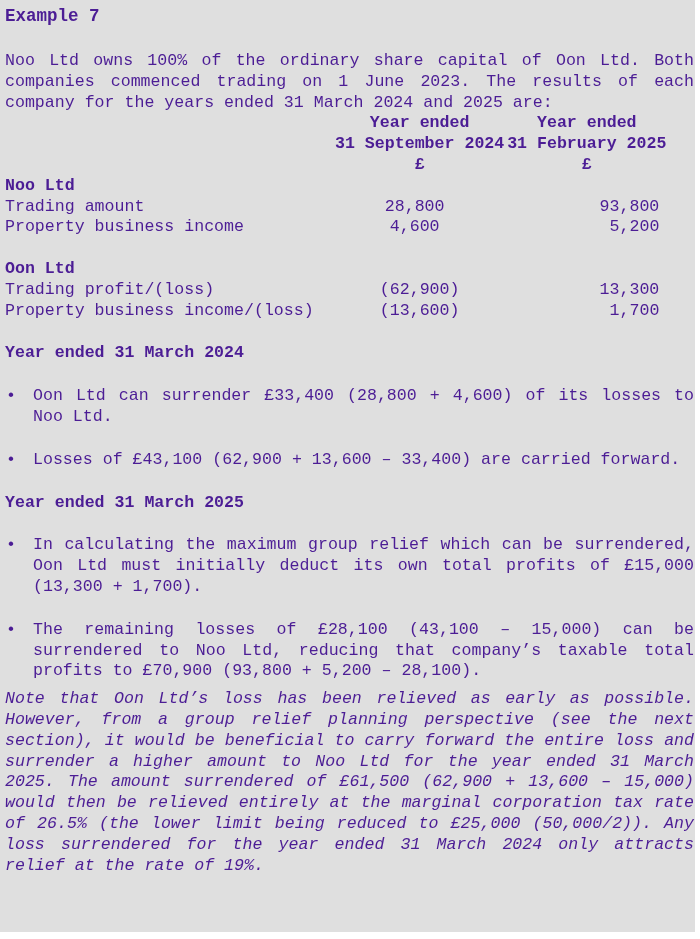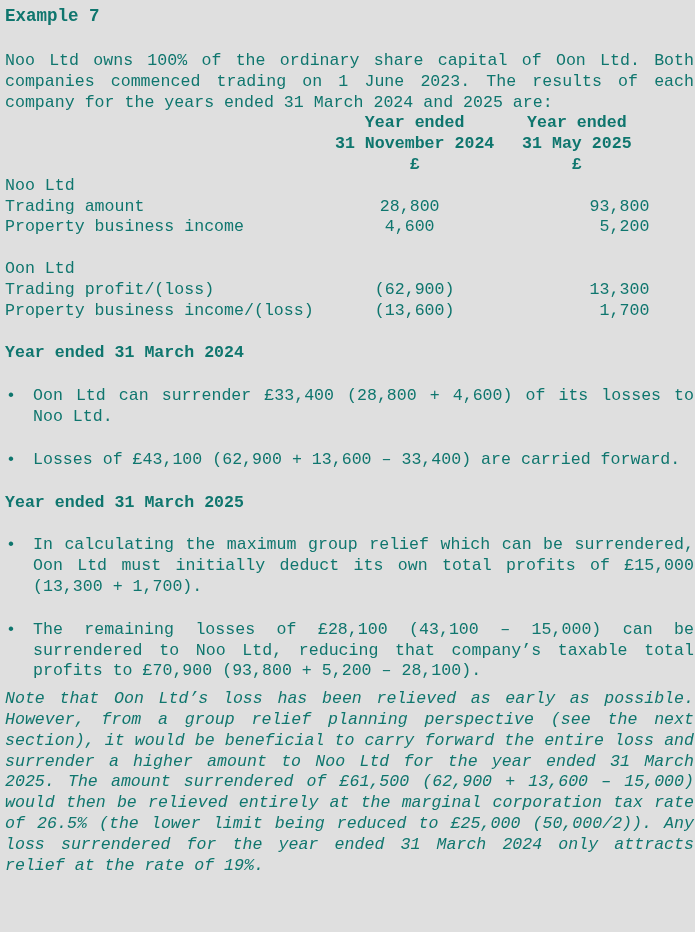--- a/index.html
+++ b/index.html
@@ -4,34 +4,34 @@
   <style>
     html, body { margin: 0; padding: 0; background: #ffffff; }
     body { width: 700px; height: 939px; position: relative; overflow: hidden; }
     .panel {
       position: absolute; left: 0; top: 0; width: 695px; height: 932px;
       background: #dfdfdf;
     }
     .doc {
       position: absolute; left: 5px; top: 4px; width: 689px;
       font-family: "Liberation Mono", "DejaVu Sans Mono", monospace;
-      font-size: 16.6px; color: #0f766e; line-height: 20.8px;
+      font-size: 16.6px; color: #4c1d95; line-height: 20.8px;
     }
     .title { font-weight: bold; font-size: 17.5px; margin: 0; height: 25px; line-height: 25px; }
     p { margin: 0; }
     .intro { margin-top: 22px; text-align: justify; }
     table.res { border-collapse: collapse; margin: 0; }
     table.res td { padding: 0; height: 20.8px; white-space: pre; }
     .c0 { width: 330px; }
     .c1 { width: 140px; text-align: center; }
     .c2 { width: 165px; text-align: right; }
     .hdr td { font-weight: bold; }
     .hdr .c1 { text-align: center; width: 140px; }
     .hdr .c2 { text-align: center; }
-    .sect { font-weight: normal; margin-top: 32px; }
+    .sect { font-weight: bold; margin-top: 32px; }
     .spacer td { height: 20.8px; }
     .h2 { font-weight: bold; margin-top: 22px; }
     ul.bul { list-style: none; margin: 0; padding: 0; }
     ul.bul li { position: relative; padding-left: 28px; text-align: justify; margin-top: 22px; }
     ul.bul li .dot {
       position: absolute; left: 1px; top: 0;
     }
     .note { font-style: italic; text-align: justify; margin-top: 7px; }
   </style>
 </head>
@@ -44,22 +44,22 @@
 
     <table class="res">
       <tbody>
           <tr class="hdr">
         <td class="c0"></td>
         <td class="c1">Year ended</td>
         <td class="c2">Year ended</td>
       </tr>
       <tr class="hdr">
         <td class="c0"></td>
-        <td class="c1">31 November 2024</td>
-        <td class="c2">31 May 2025</td>
+        <td class="c1">31 September 2024</td>
+        <td class="c2">31 February 2025</td>
       </tr>
       <tr class="hdr">
         <td class="c0"></td>
         <td class="c1">£</td>
         <td class="c2">£</td>
       </tr>
 
       <tr>
         <td class="c0 sect">Noo Ltd</td>
         <td class="c1"></td>

